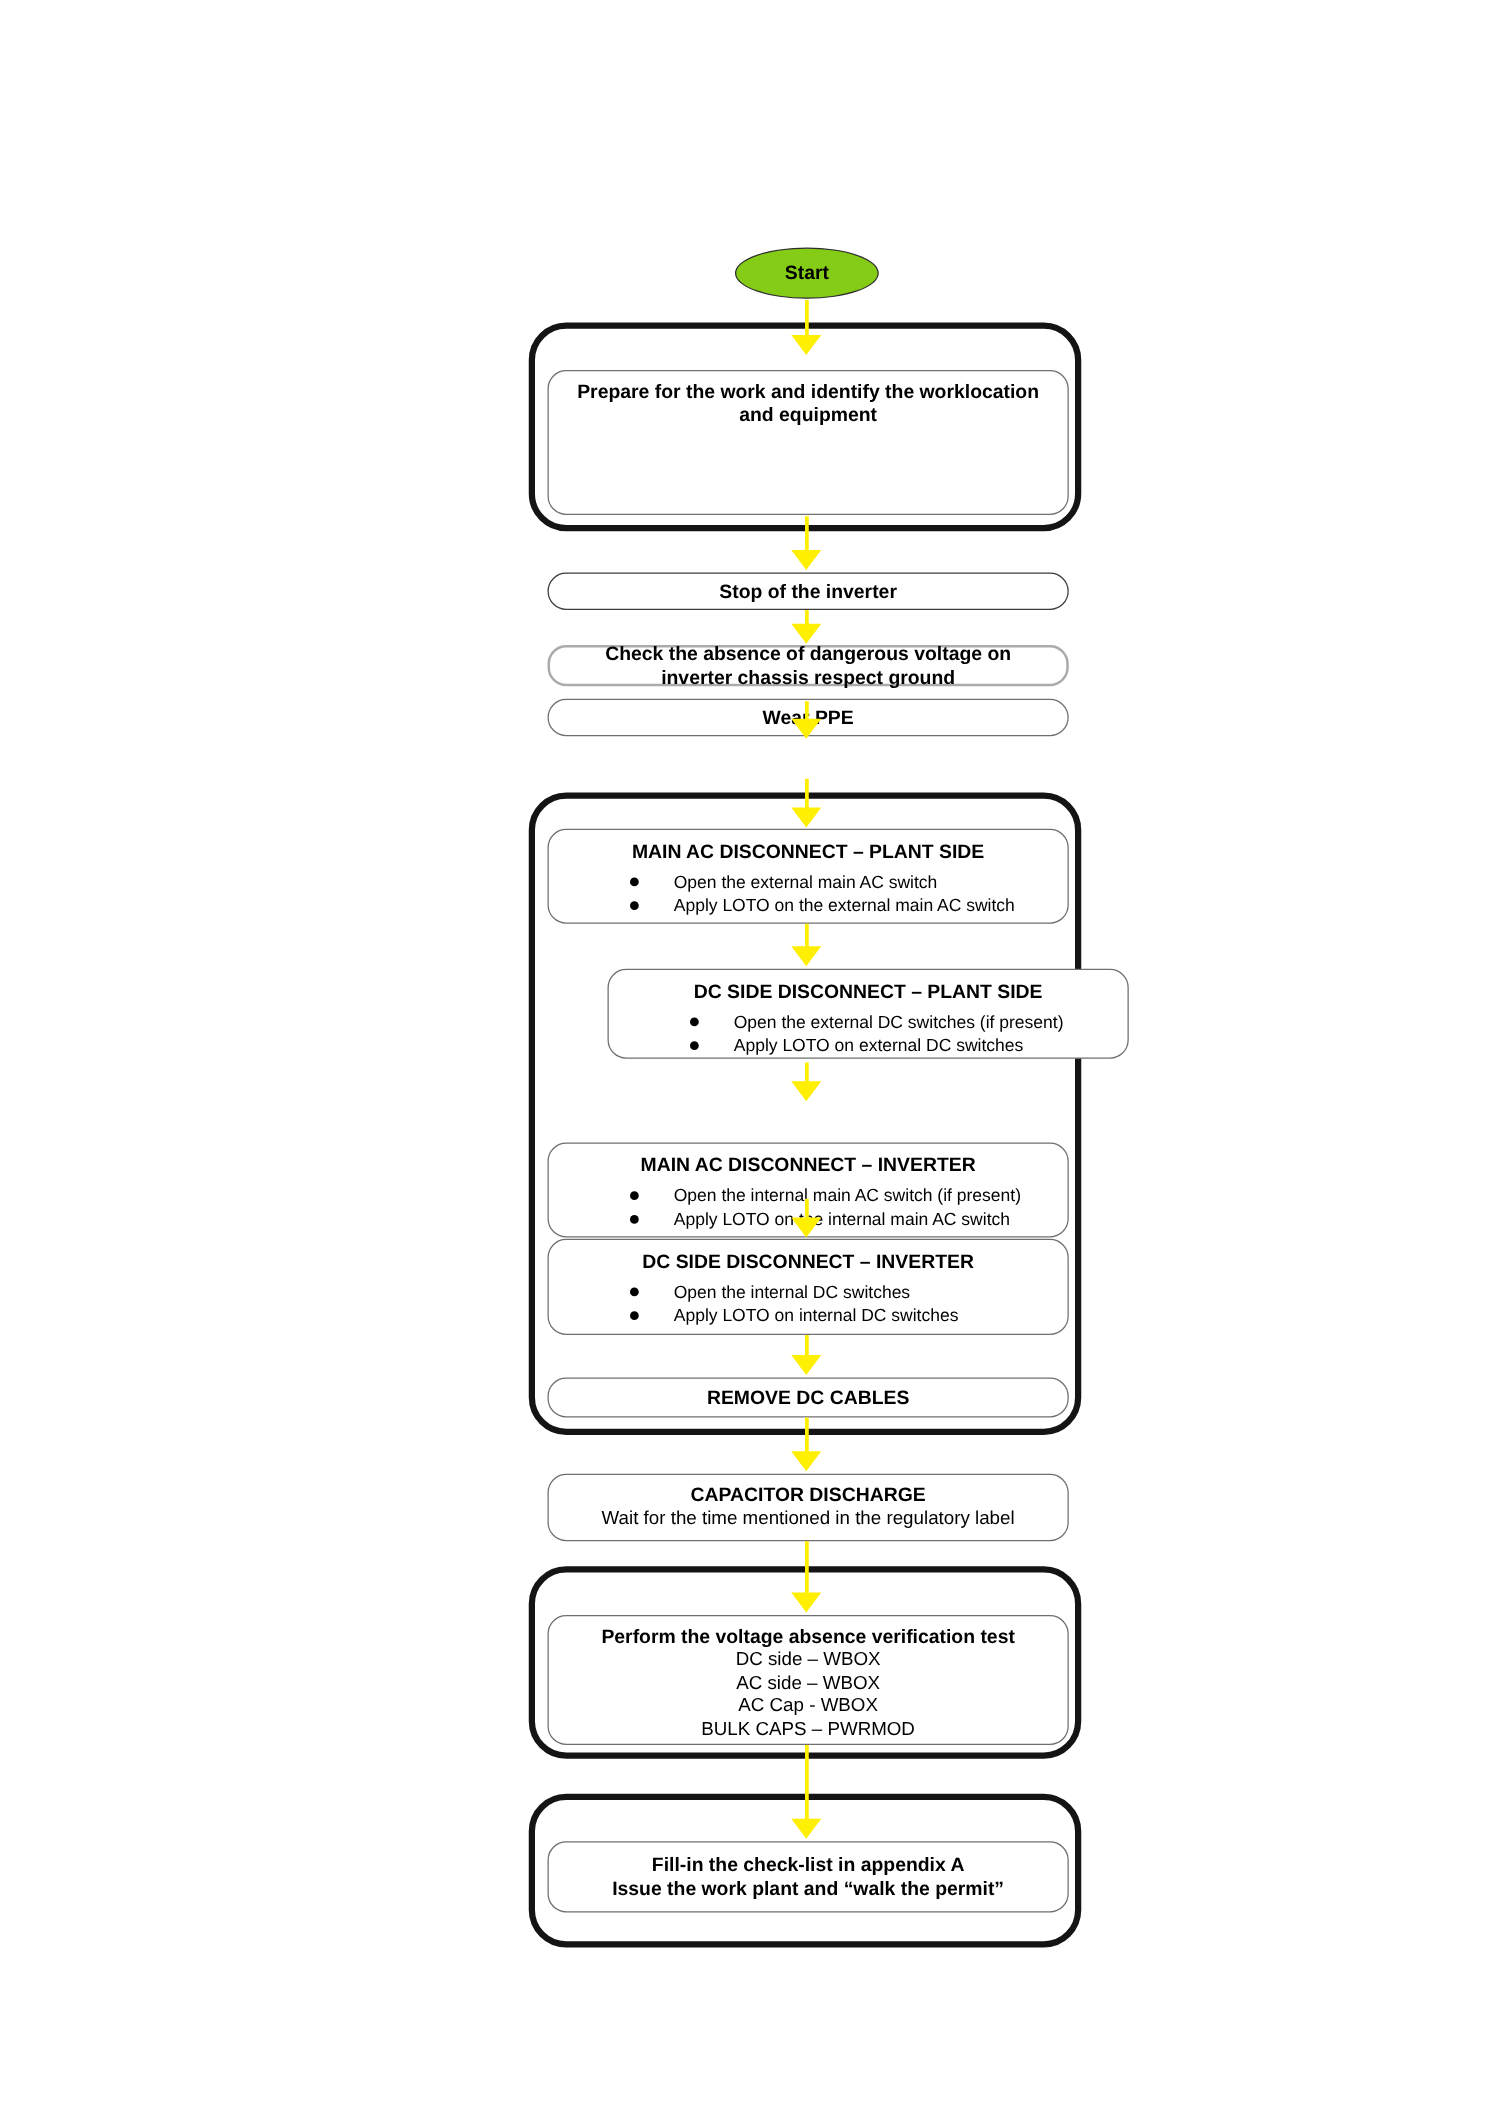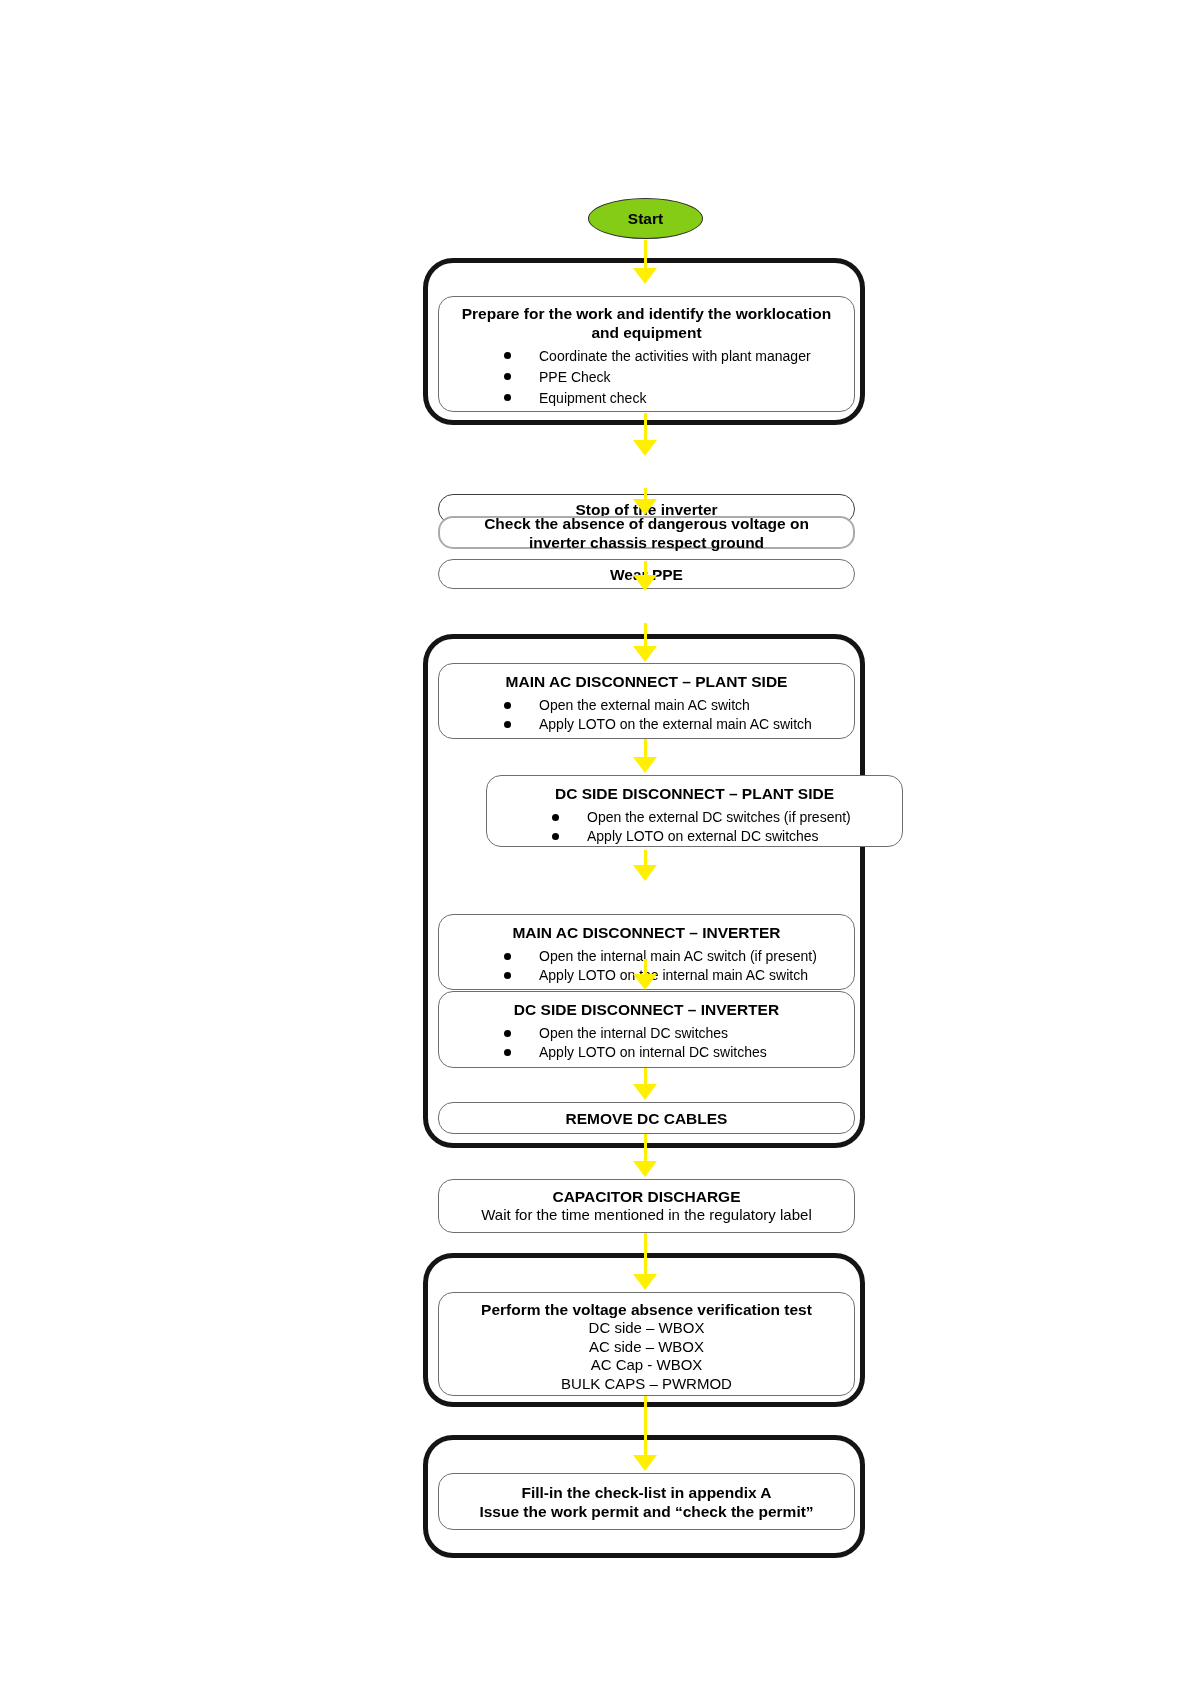--- a/index.html
+++ b/index.html
@@ -63,28 +63,23 @@
 
   <div class="ellipse">
     <span>Start</span>
   </div>
 
   <div class="group" style="top:258px;height:167px;"></div>
 
   <div class="box pad-top-sm" style="top:296px;height:116px;">
     <div class="tline">Prepare for the work and identify the worklocation</div>
     <div class="tline">and equipment</div>
-    <ul class="bullets wide">
-      <li>Coordinate the activities with plant manager</li>
-      <li>PPE Check</li>
-      <li>Equipment check</li>
-    </ul>
   </div>
 
-  <div class="box vcenter" style="top:458px;height:30px;border-color:#3c3c3c;margin-top:36px;">
+  <div class="box vcenter" style="top:458px;height:30px;border-color:#3c3c3c;">
     <div class="tline">Stop of the inverter</div>
   </div>
 
   <div class="box gray vcenter" style="top:516px;height:33px;">
     <div class="tline">Check the absence of dangerous voltage on</div>
     <div class="tline">inverter chassis respect ground</div>
   </div>
 
   <div class="box vcenter" style="top:559px;height:30px;">
     <div class="tline">Wear PPE</div>
@@ -140,21 +135,21 @@
     <div class="nline">DC side – WBOX</div>
     <div class="nline">AC side – WBOX</div>
     <div class="nline">AC Cap - WBOX</div>
     <div class="nline">BULK CAPS – PWRMOD</div>
   </div>
 
   <div class="group" style="top:1435px;height:123px;"></div>
 
   <div class="box vcenter" style="top:1473px;height:57px;">
     <div class="tline">Fill-in the check-list in appendix A</div>
-    <div class="tline">Issue the work permit and “check the permit”</div>
+    <div class="tline">Issue the work plant and “walk the permit”</div>
   </div>
 
   <div class="arrow" style="top:240px;height:44px;">
       <div class="shaft"></div>
       <div class="head"></div>
     </div>
   <div class="arrow" style="top:413px;height:43px;">
       <div class="shaft"></div>
       <div class="head"></div>
     </div>

